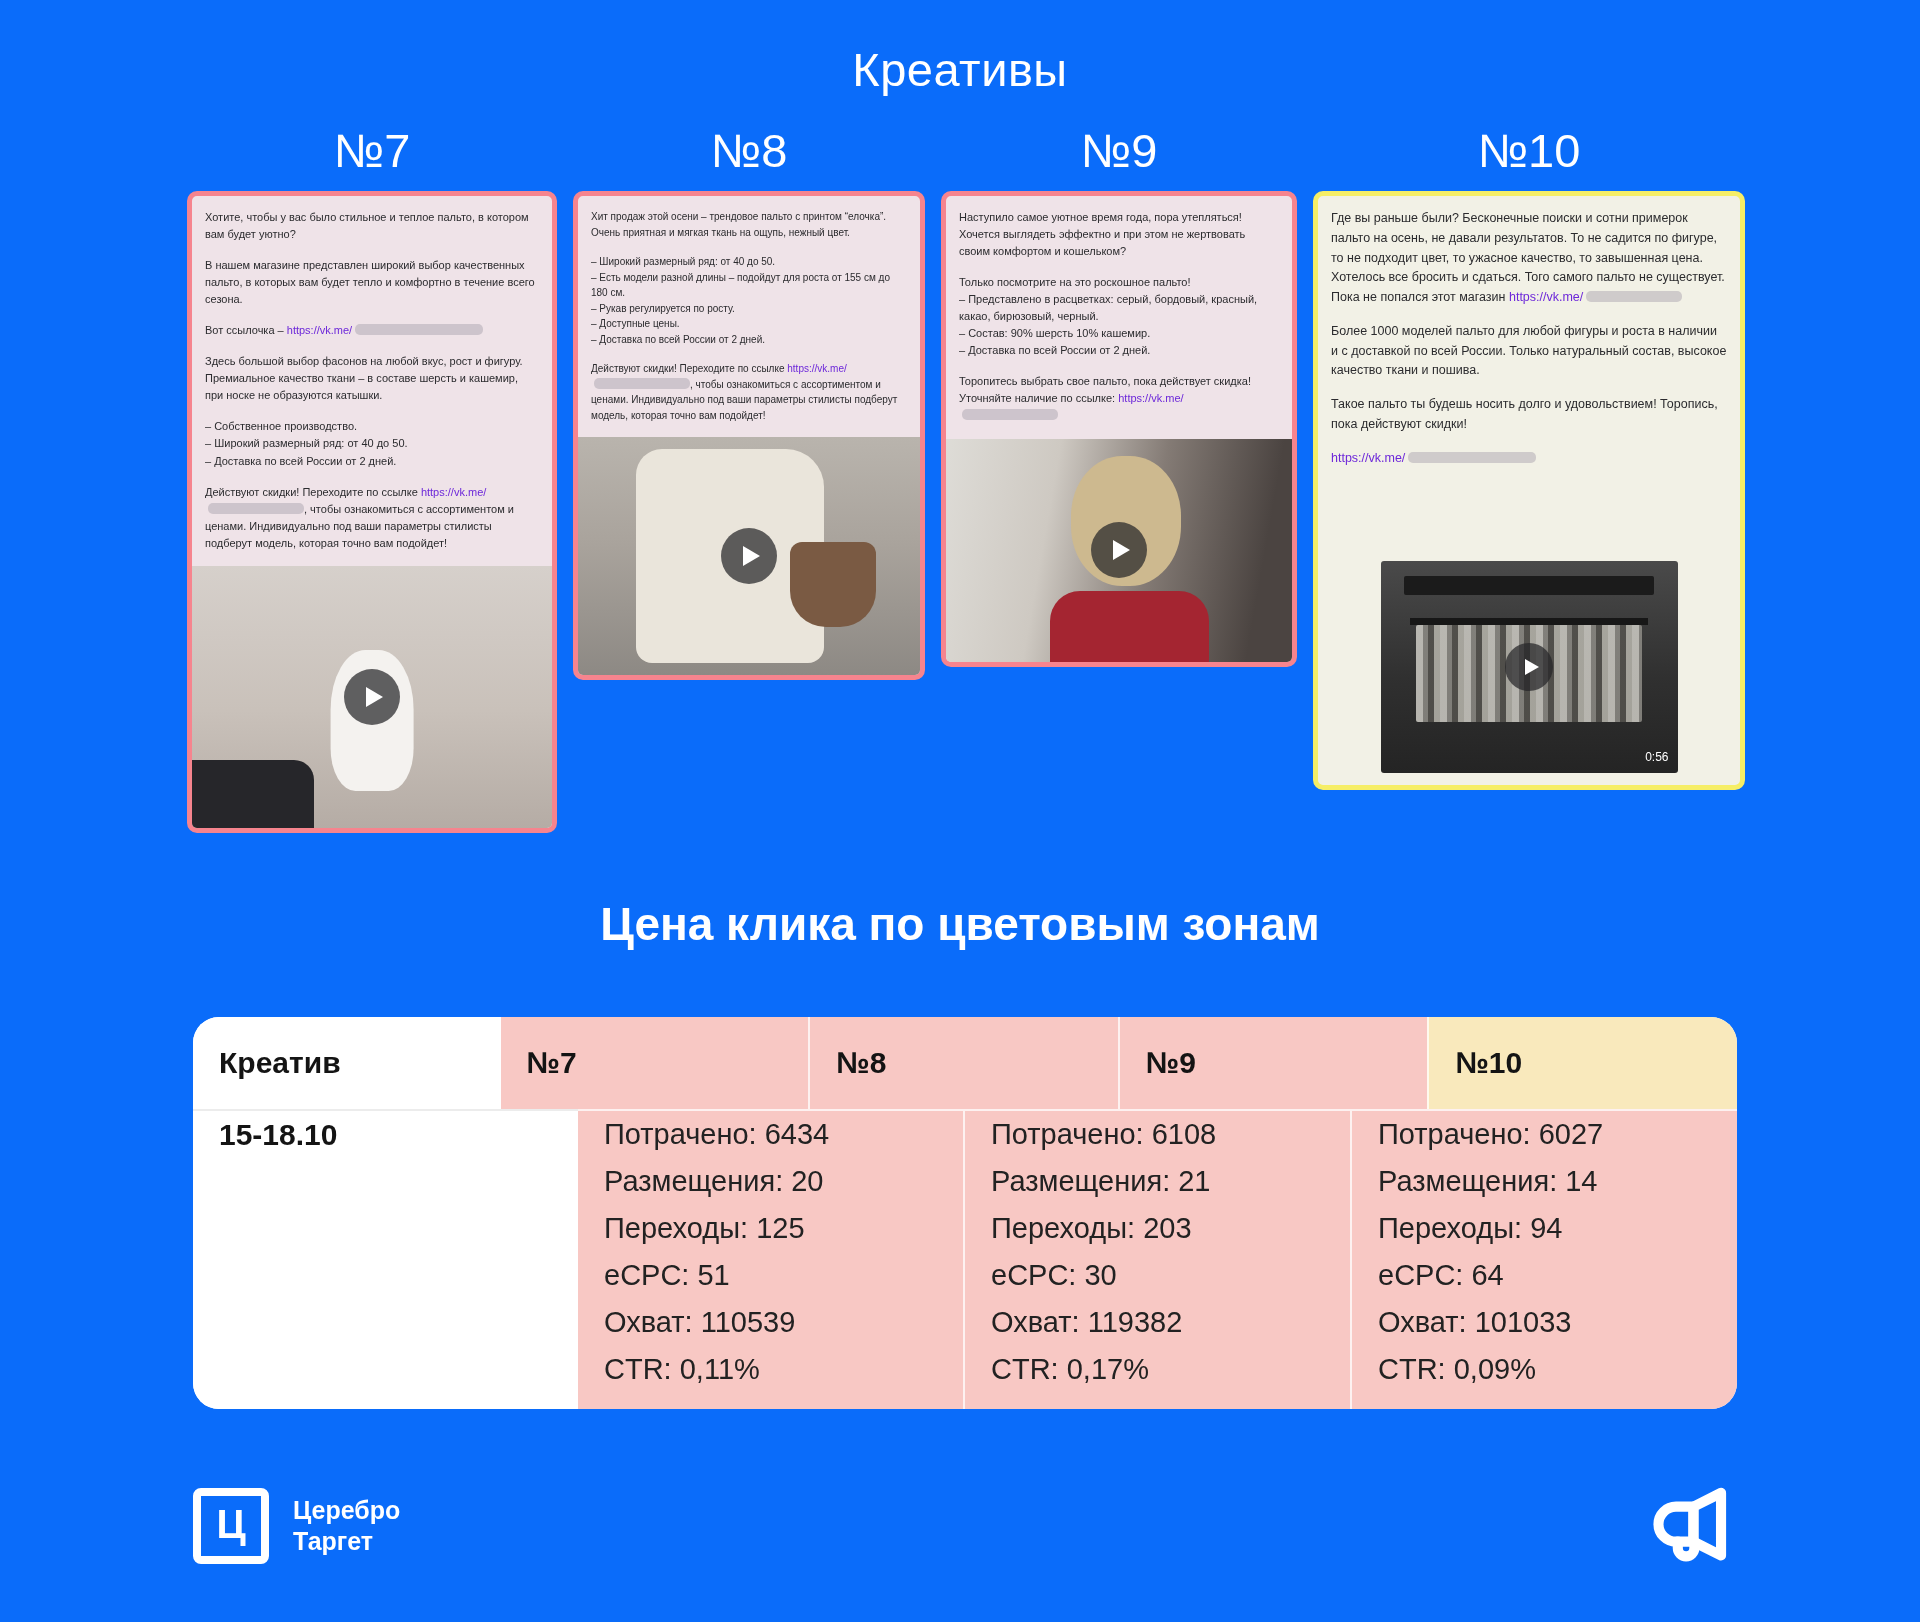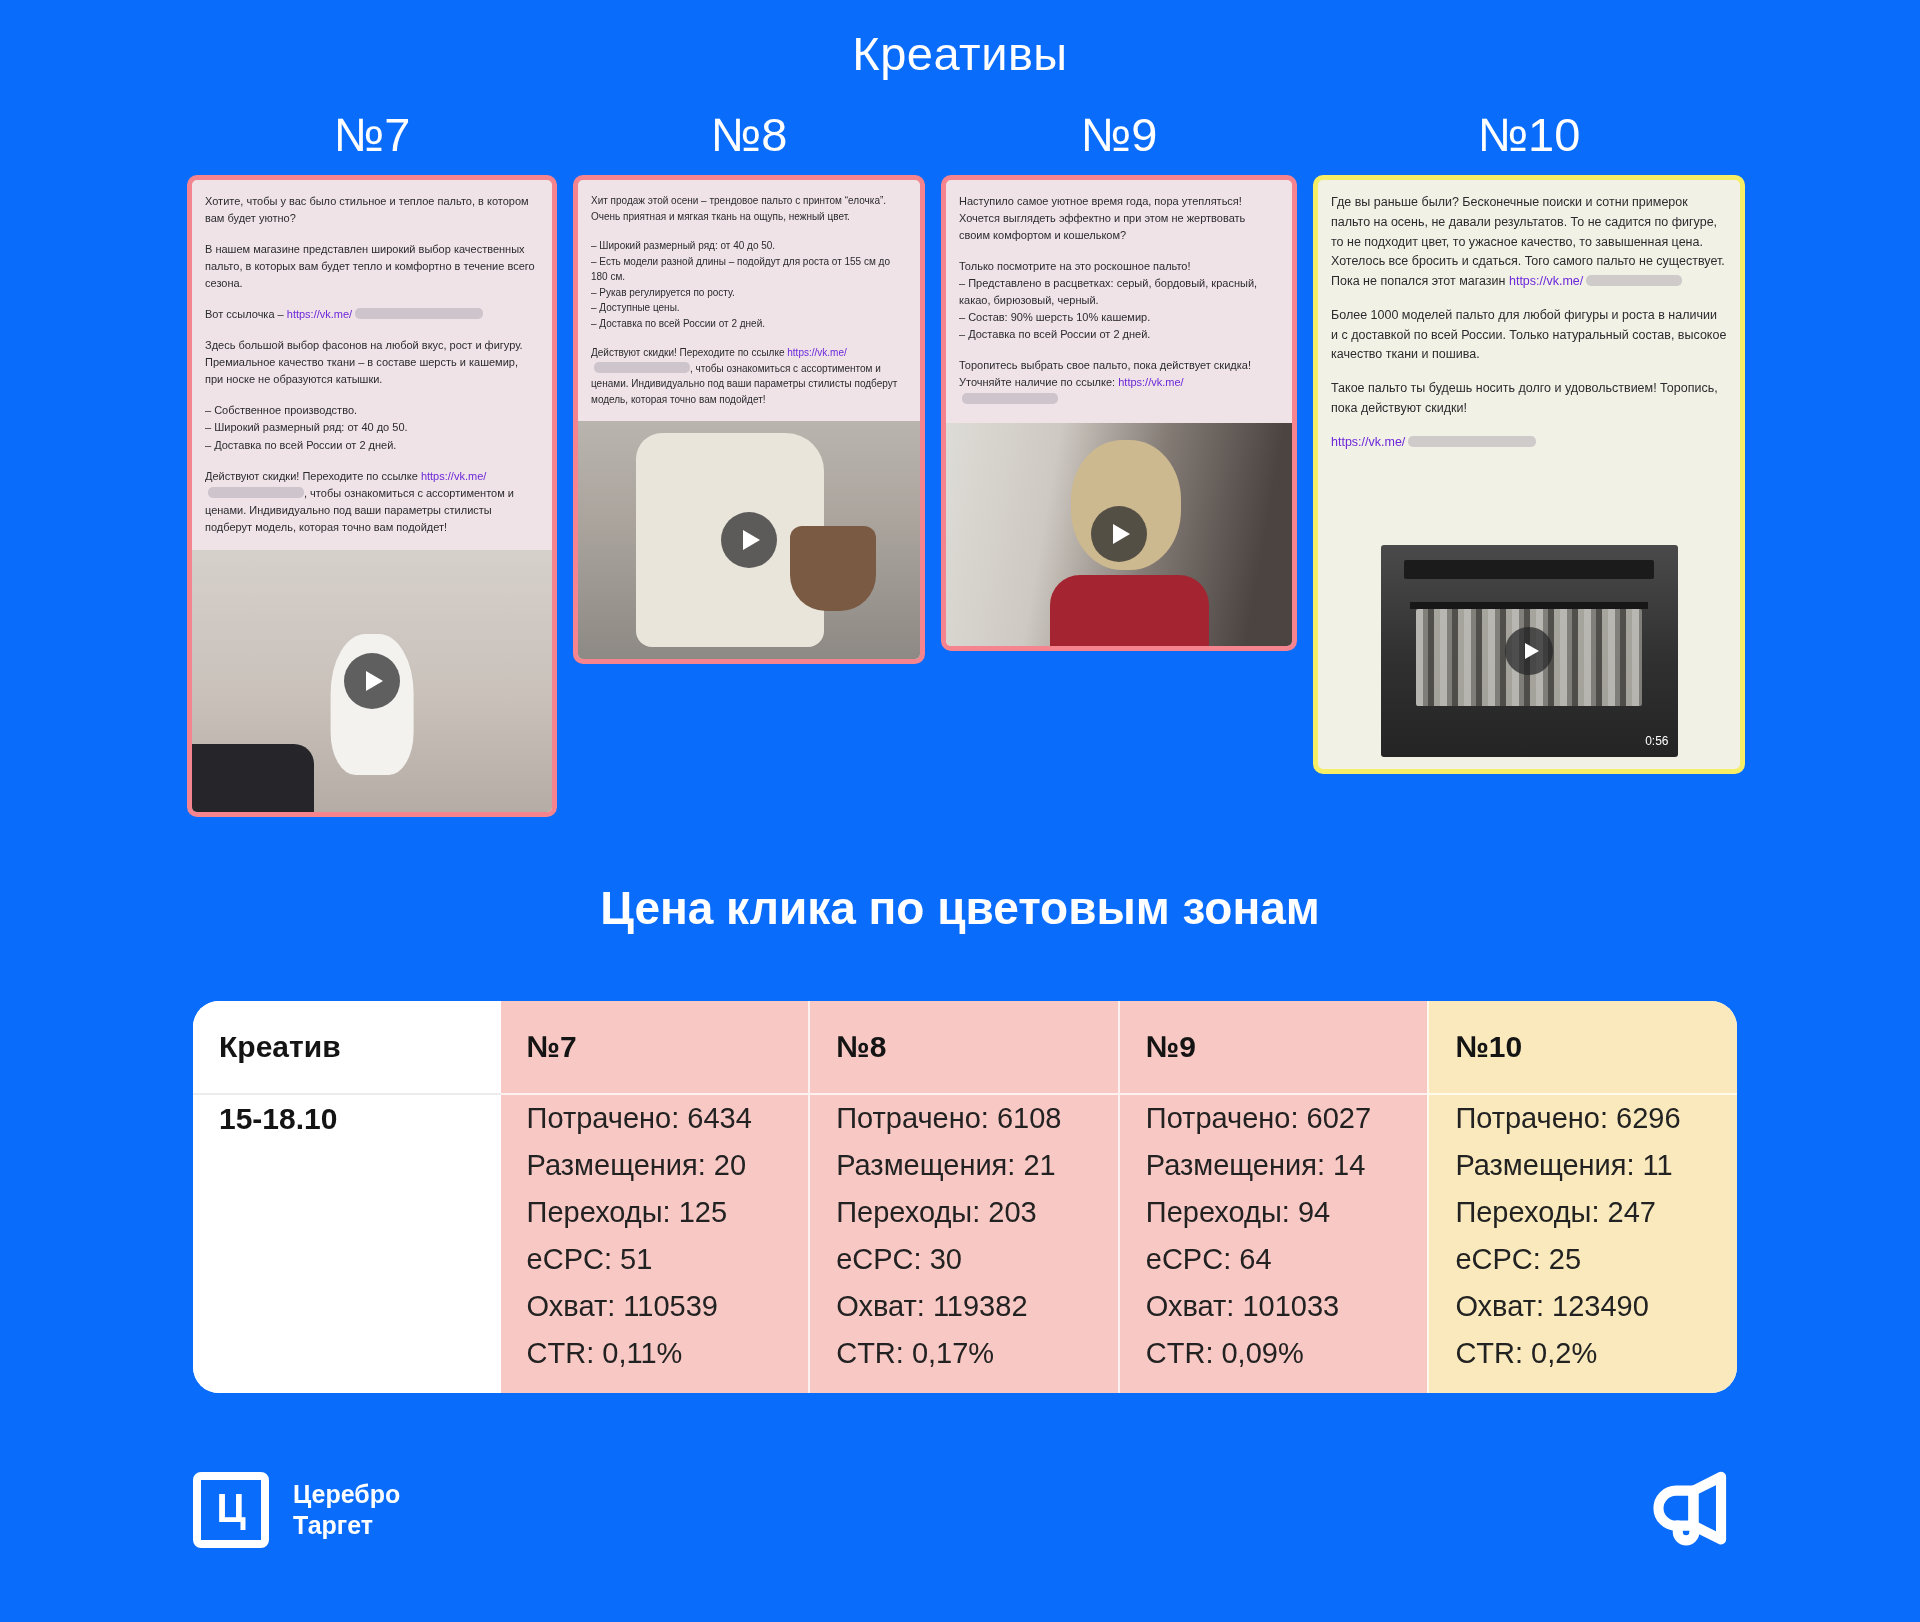--- a/index.html
+++ b/index.html
@@ -1,20 +1,20 @@
 <!DOCTYPE html>
 <html lang="ru"><head>
 <meta charset="utf-8">
 <style>
   html,body{margin:0;padding:0;}
   body{font-family:"Liberation Sans", sans-serif; background:#0a6cfa;}
   .page{position:relative;width:1920px;height:1622px;background:#0a6cfa;overflow:hidden;}
 
   
-  .main-title{margin:0;padding-top:26px;text-align:center;color:#fff;font-size:47px;font-weight:normal;letter-spacing:.5px;}
+  .main-title{margin:16px;padding-top:26px;text-align:center;color:#fff;font-size:47px;font-weight:normal;letter-spacing:.5px;}
   .card-label{margin:0 0 12px;text-align:center;color:#fff;font-size:47px;font-weight:normal;height:56px;line-height:56px;}
 
   
   .cards-row{display:flex;gap:16px;margin:26px 0 0 187px;align-items:flex-start;}
   .col{display:flex;flex-direction:column;}
   .col-7{width:370px;} .col-8{width:352px;} .col-9{width:356px;} .col-10{width:432px;}
 
   .card{box-sizing:border-box;display:flex;flex-direction:column;border-radius:10px;
         padding:13px 13px 0;color:#2b2b2e;overflow:hidden;}
   .zone-pink{border:5px solid #f6848e;background:#efe3e8;}
@@ -190,26 +190,20 @@
 Переходы: 203
 eCPC: 30
 Охват: 119382
 CTR: 0,17%</div>
       <div class="cell c-pink metric-lines">Потрачено: 6027
 Размещения: 14
 Переходы: 94
 eCPC: 64
 Охват: 101033
 CTR: 0,09%</div>
-      <div class="cell c-yellow metric-lines">Потрачено: 6296
-Размещения: 11
-Переходы: 247
-eCPC: 25
-Охват: 123490
-CTR: 0,2%</div>
     </div>
   </div>
 
   <footer class="footer">
     <div class="brand">
       <div class="brand-mark">
           <span>Ц</span>
         </div>
       <div class="brand-name">
         <div>Церебро</div>

